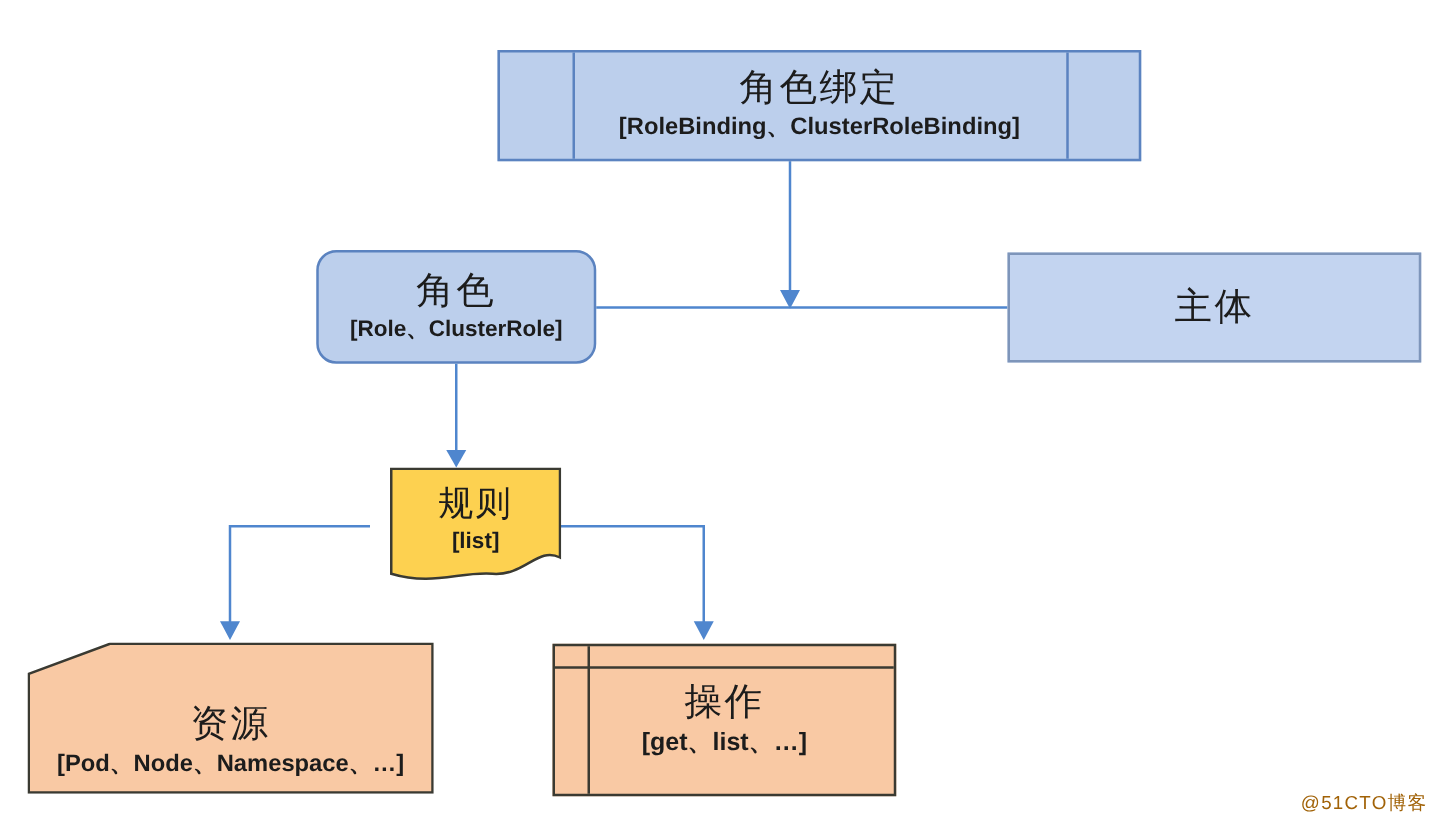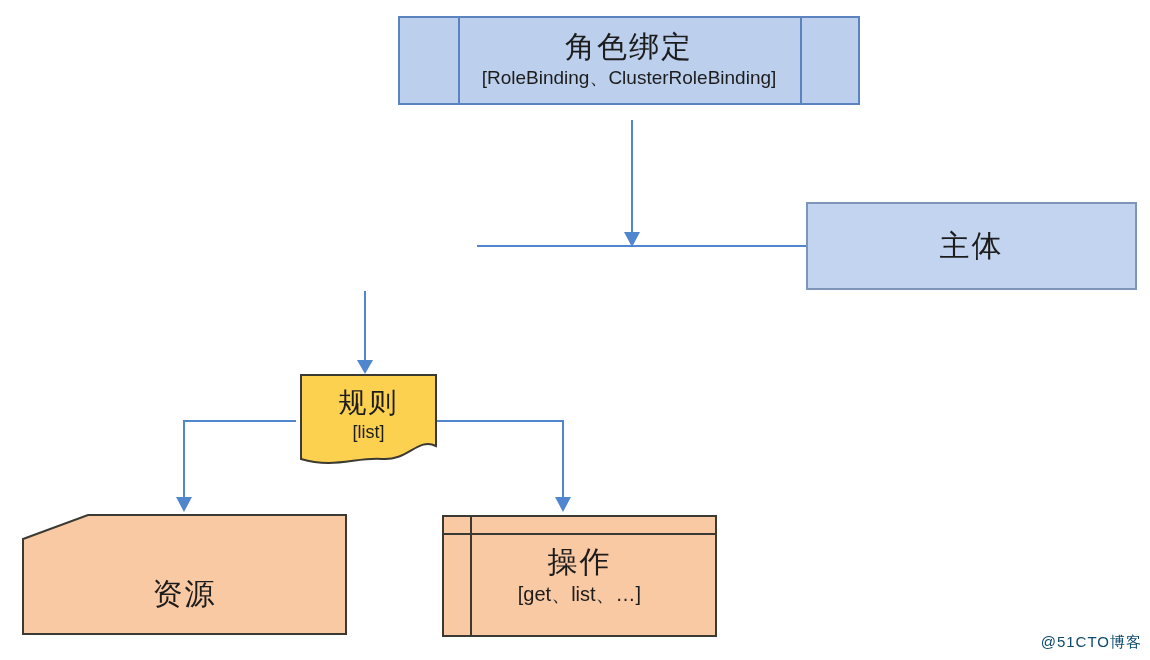--- a/index.html
+++ b/index.html
@@ -34,28 +34,28 @@
     color: #1c1c1c;
   }
   .node .title {
     font-size: 30px;
     font-weight: 400;
     line-height: 1.15;
     letter-spacing: 2px;
   }
   .node .subtitle {
     font-size: 19px;
-    font-weight: 400;
+    font-weight: 700;
     line-height: 1.3;
     margin-top: 2px;
   }
   
   .node-role-binding {
-    left: 398px; top: 16px;
-    width: 462px; height: 89px;
+    left: 398px; top: 40px;
+    width: 515px; height: 89px;
     background: #bccfec;
     border: 2px solid #5b83c0;
   }
   .node-role-binding .bar {
     position: absolute;
     top: 0; bottom: 0;
     width: 0;
     border-left: 2px solid #5b83c0;
   }
   .bar-left  { left: 58px; }
@@ -72,21 +72,21 @@
   
   .node-subject {
     left: 806px; top: 202px;
     width: 331px; height: 88px;
     background: #c3d4f0;
     border: 2px solid #7e95ba;
   }
   .node-subject .subtitle { text-decoration: underline; }
   
   .node-rule {
-    left: 300px; top: 374px;
+    left: 312px; top: 374px;
     width: 137px; height: 92px;
     background: transparent;
     border: none;
   }
   .node-rule .shape {
     position: absolute;
     left: 0; top: 0;
     width: 137px; height: 92px;
   }
   .node-rule .text-stack {
@@ -137,21 +137,21 @@
     display: flex;
     flex-direction: column;
     align-items: center;
   }
   .watermark {
     position: absolute;
     right: 8px;
     bottom: 8px;
     z-index: 3;
     font-size: 15px;
-    color: #0c4a6e;
+    color: #a16207;
     letter-spacing: 1px;
   }
 </style>
 </head>
 <body>
 
 <div class="canvas">
 
   <svg class="connectors" viewBox="0 0 1150 660" xmlns="http://www.w3.org/2000/svg">
     <g stroke="#4f86ce" stroke-width="2" fill="none">
@@ -171,20 +171,26 @@
 
   <div class="node node-role-binding">
     <div class="bar bar-left"></div>
     <div class="bar bar-right"></div>
     <div class="text-stack">
       <div class="title">角色绑定</div>
       <div class="subtitle">[RoleBinding、ClusterRoleBinding]</div>
     </div>
   </div>
 
+  <div class="node node-role">
+    <div class="text-stack">
+      <div class="title">角色</div>
+      <div class="subtitle">[Role、ClusterRole]</div>
+    </div>
+  </div>
 
   <div class="node node-subject">
     <div class="text-stack">
       <div class="title">主体</div>
     </div>
   </div>
 
   <div class="node node-rule">
     <svg class="shape" viewBox="0 0 137 92" xmlns="http://www.w3.org/2000/svg">
       <path d="M1,1 L136,1 L136,72 C 118,63 108,87 82,85 C 56,83 34,95 1,85 Z" fill="#fdd150" stroke="#3a3a32" stroke-width="2"></path>
@@ -194,20 +200,21 @@
       <div class="subtitle">[list]</div>
     </div>
   </div>
 
   <div class="node node-resource">
     <svg class="shape" viewBox="0 0 325 121" xmlns="http://www.w3.org/2000/svg">
       <polygon points="66,1 324,1 324,120 1,120 1,25" fill="#f9c9a4" stroke="#3a3a32" stroke-width="2"></polygon>
     </svg>
     <div class="text-stack">
       <div class="title">资源</div>
+      <div class="subtitle">[Pod、Node、Namespace、…]</div>
     </div>
   </div>
 
   <div class="node node-action">
     <div class="vline"></div>
     <div class="hline"></div>
     <div class="text-stack">
       <div class="title">操作</div>
       <div class="subtitle">[get、list、…]</div>
     </div>

